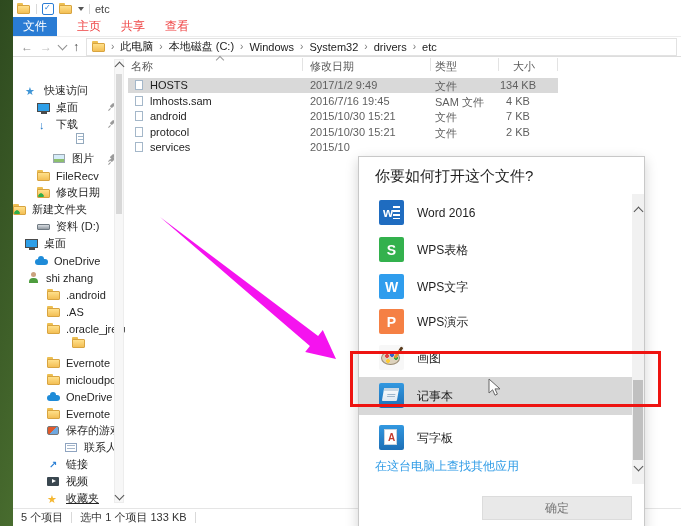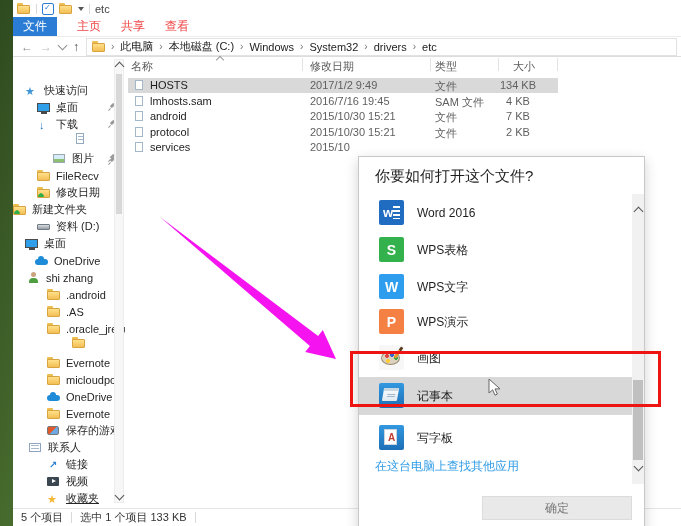--- a/index.html
+++ b/index.html
@@ -261,21 +261,21 @@
             <span class="side-label">OneDrive</span>
           </div>
           <div class="side-item" style="padding-left: 34px;">
             <span class="ic ic-folder"></span>
             <span class="side-label">Evernote</span>
           </div>
           <div class="side-item" style="padding-left: 34px;">
             <span class="ic ic-games"></span>
             <span class="side-label">保存的游戏</span>
           </div>
-          <div class="side-item" style="padding-left: 16px;">
+          <div class="side-item" style="padding-left: 52px;">
             <span class="ic ic-contacts"></span>
             <span class="side-label">联系人</span>
           </div>
           <div class="side-item" style="padding-left: 34px;">
             <span class="ic ic-link"></span>
             <span class="side-label">链接</span>
           </div>
           <div class="side-item" style="padding-left: 34px;">
             <span class="ic ic-video"></span>
             <span class="side-label">视频</span>

